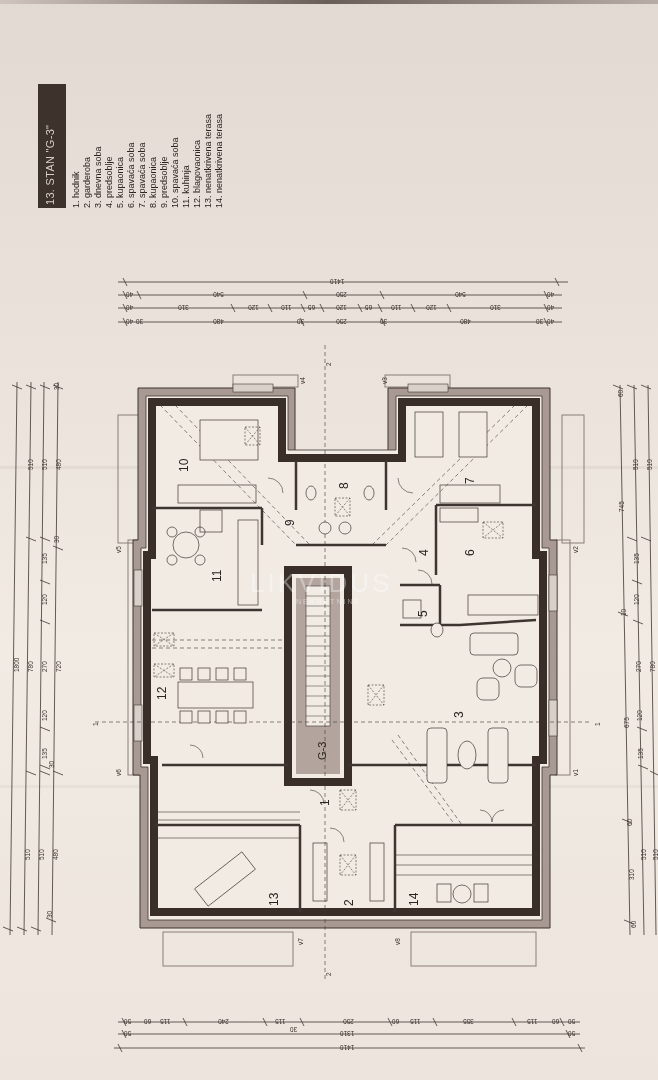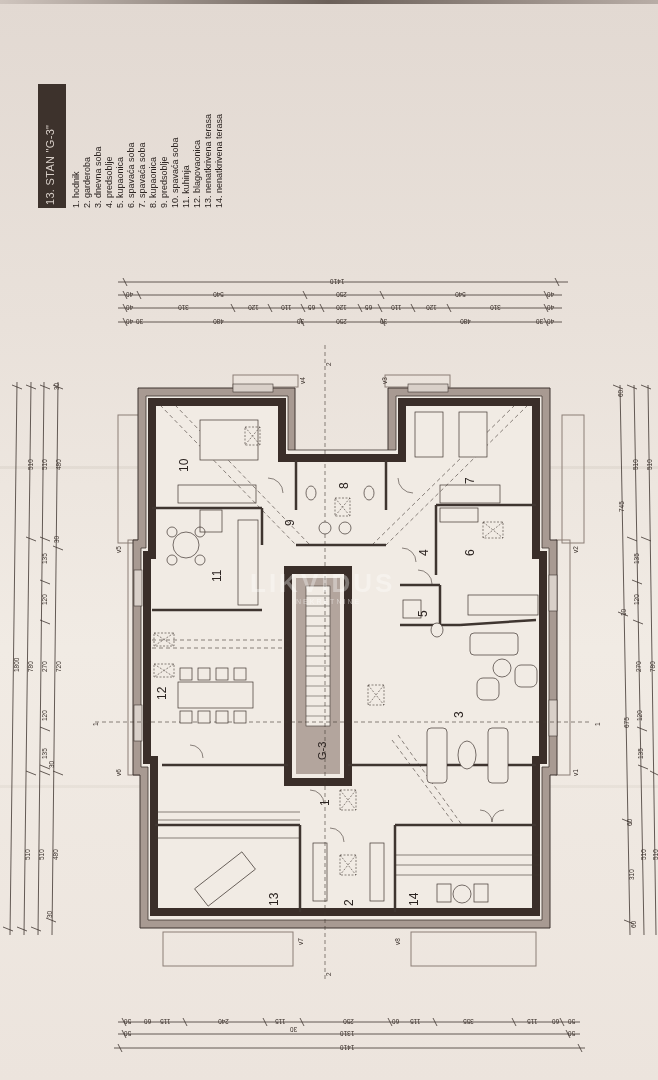--- a/index.html
+++ b/index.html
@@ -10,21 +10,21 @@
   .fold{position:absolute;left:0;top:466px;width:658px;height:3px;background:rgba(120,100,90,0.08);}
   .fold2{position:absolute;left:0;top:785px;width:658px;height:3px;background:rgba(120,100,90,0.06);}
   svg{position:absolute;left:0;top:0;}
   .legend-box{position:absolute;left:38px;top:84px;width:28px;height:124px;background:#3d322c;}
   .rot{position:absolute;transform-origin:0 0;transform:rotate(-90deg);white-space:nowrap;color:#2b2320;}
   .legend-title{left:44px;top:205px;font-size:11px;color:#d8cfc8;letter-spacing:0.3px;}
   .legend-item{font-size:9px;line-height:9px;}
   .dim{font-size:6.5px;color:#3a302b;}
   .dimflip{position:absolute;transform:rotate(180deg);font-size:6.5px;color:#3a302b;white-space:nowrap;}
   .room-num{font-size:12px;color:#2b2320;}
-  .wm{position:absolute;left:250px;top:568px;font-size:26px;color:rgba(255,255,255,0.35);letter-spacing:3px;font-weight:bold;}
+  .wm{position:absolute;left:250px;top:568px;font-size:26px;color:rgba(255,255,255,0.35);letter-spacing:3px;font-weight:normal;}
   .wm2{position:absolute;left:296px;top:598px;font-size:7px;color:rgba(255,255,255,0.45);letter-spacing:2px;}
 </style>
 </head>
 <body>
 
 <div class="paper"></div>
 <div class="topedge"></div>
 <div class="fold"></div>
 <div class="fold2"></div>
 

